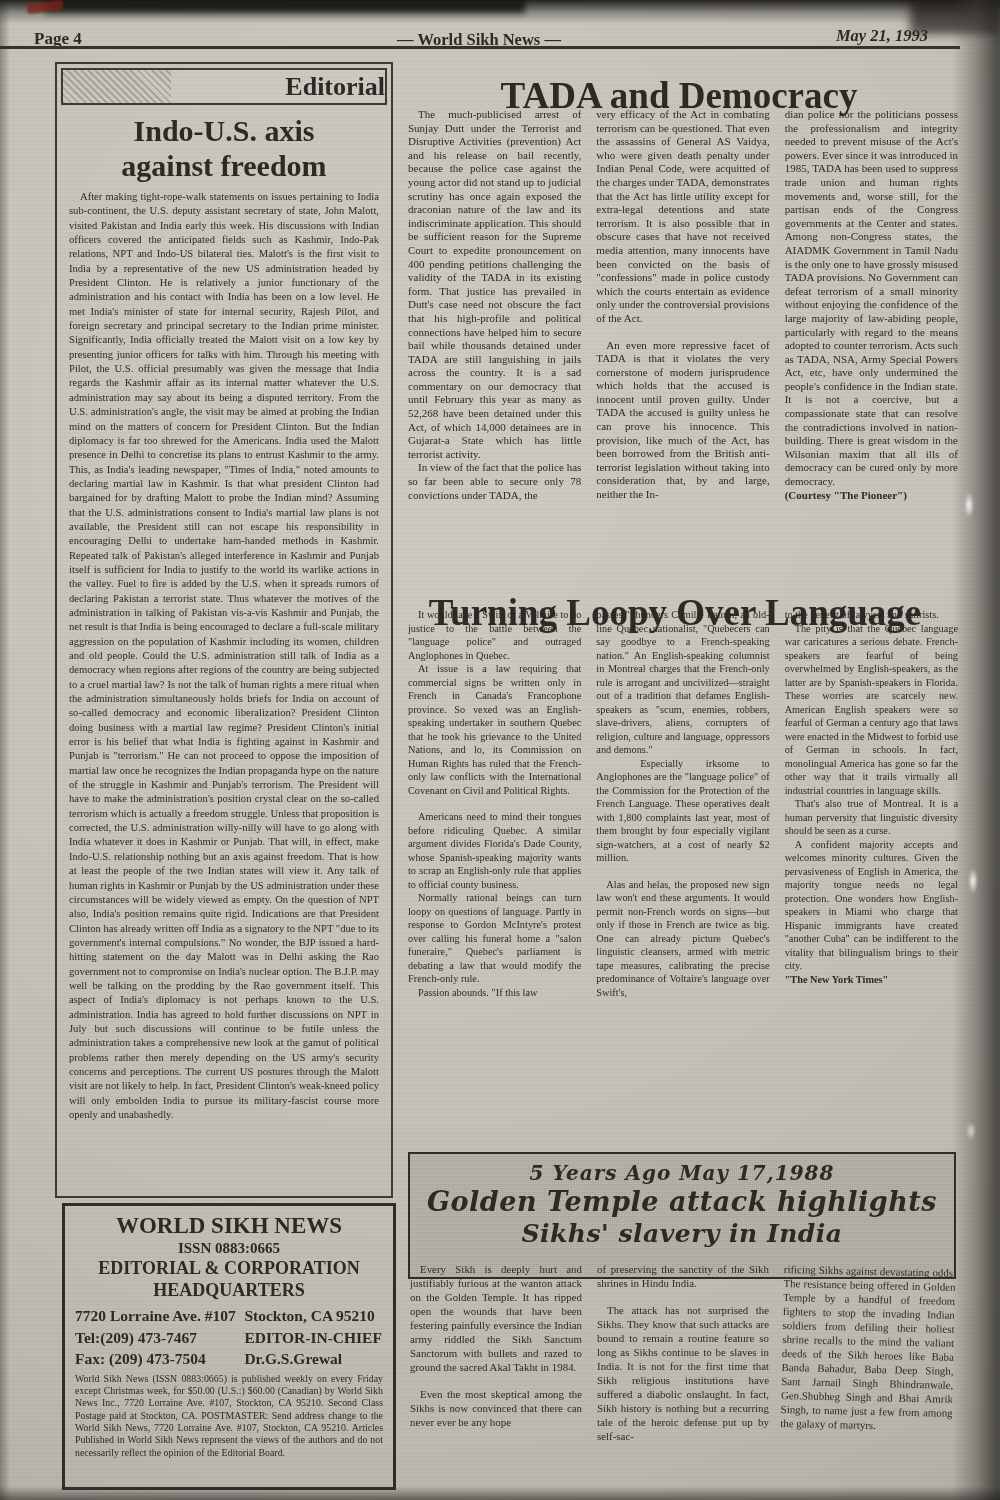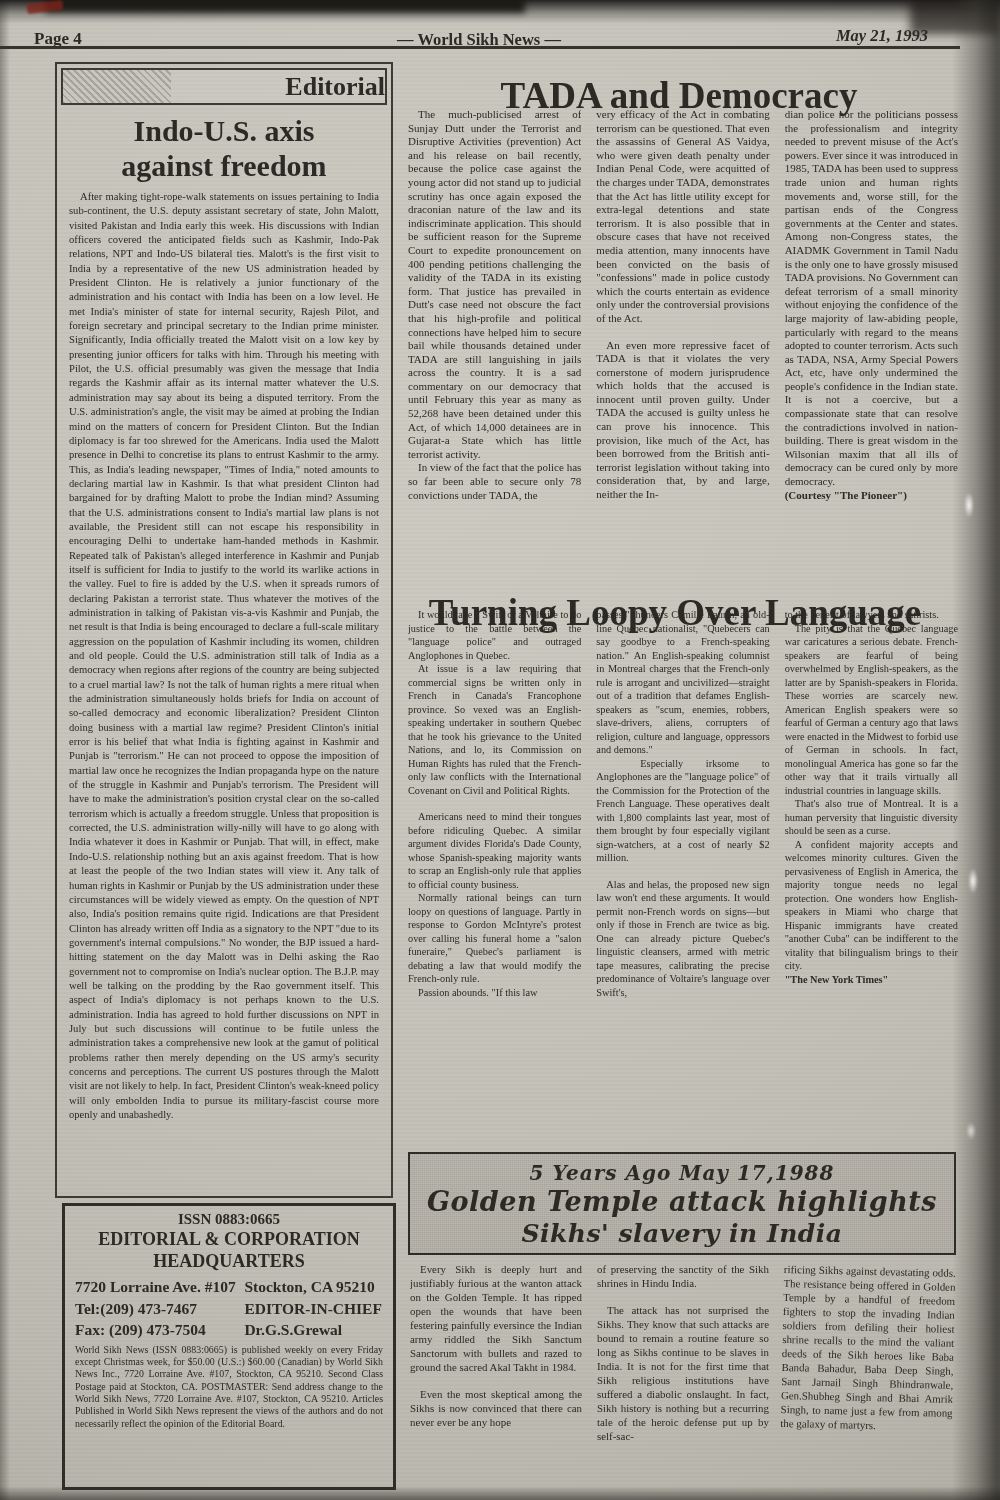--- a/index.html
+++ b/index.html
@@ -69,21 +69,21 @@
     padding:4px 10px 0 10px;}
   .wsn-title{text-align:center;font-weight:bold;font-size:23px;margin-top:3px;}
   .wsn-issn{text-align:center;font-weight:bold;font-size:15px;margin-top:1px;}
   .wsn-dept{text-align:center;font-weight:bold;font-size:18px;line-height:22px;}
   .wsn-rows{margin-top:4px;}
   .wsn-row{display:flex;font-weight:bold;font-size:15.5px;line-height:21.5px;}
   .wsn-row .l{width:55%;}
   .wsn-row .r{width:45%;}
   .wsn-fine{font-size:9.9px;line-height:12.35px;text-align:justify;margin-top:3px;}
   
-  .banner{left:408px;top:1152px;width:548px;height:103px;border:2.5px solid #2f2d27;box-sizing:border-box;
+  .banner{left:408px;top:1152px;width:548px;height:127px;border:2.5px solid #2f2d27;box-sizing:border-box;
     text-align:center;font-weight:bold;font-style:italic;font-family:"DejaVu Serif", serif;
     background:
       repeating-linear-gradient(0deg, rgba(0,0,0,0.05) 0 1px, rgba(0,0,0,0) 1px 2px),
       repeating-linear-gradient(90deg, rgba(0,0,0,0.04) 0 1px, rgba(0,0,0,0) 1px 2px),
       rgba(180,177,168,0.55);}
   .banner .b1{font-size:20px;margin-top:7px;letter-spacing:1px;}
   .banner .b2{font-size:27px;margin-top:1px;letter-spacing:0.5px;}
   .banner .b3{font-size:25px;margin-top:2px;letter-spacing:0.5px;}
   .anniv-cols{left:410px;top:1262px;width:546px;height:234px;}
   .anniv-cols .col{font-size:10.9px;line-height:14px;}
@@ -152,20 +152,21 @@
     <div class="col">
       <p class="cont">to the benefit of lawyers and satirists.</p>
       <p>The pity is that the Quebec language war caricatures a serious debate. French-speakers are fearful of being overwhelmed by English-speakers, as the latter are by Spanish-speakers in Florida. These worries are scarcely new. American English speakers were so fearful of German a century ago that laws were enacted in the Midwest to forbid use of German in schools. In fact, monolingual America has gone so far the other way that it trails virtually all industrial countries in language skills.</p>
       <p>That's also true of Montreal. It is a human perversity that linguistic diversity should be seen as a curse.</p>
       <p>A confident majority accepts and welcomes minority cultures. Given the pervasiveness of English in America, the majority tongue needs no legal protection. One wonders how English-speakers in Miami who charge that Hispanic immigrants have created "another Cuba" can be indifferent to the vitality that bilingualism brings to their city.</p>
       <p class="credit">"The New York Times"</p>
     </div>
   </div>
 
   <div class="abs wsn-box">
+    <div class="wsn-title">WORLD SIKH NEWS</div>
     <div class="wsn-issn">ISSN 0883:0665</div>
     <div class="wsn-dept">EDITORIAL &amp; CORPORATION</div>
     <div class="wsn-dept">HEADQUARTERS</div>
     <div class="wsn-rows">
       <div class="wsn-row">
         <span class="l">7720 Lorraine Ave. #107</span>
         <span class="r">Stockton, CA 95210</span>
       </div>
       <div class="wsn-row">
         <span class="l">Tel:(209) 473-7467</span>

